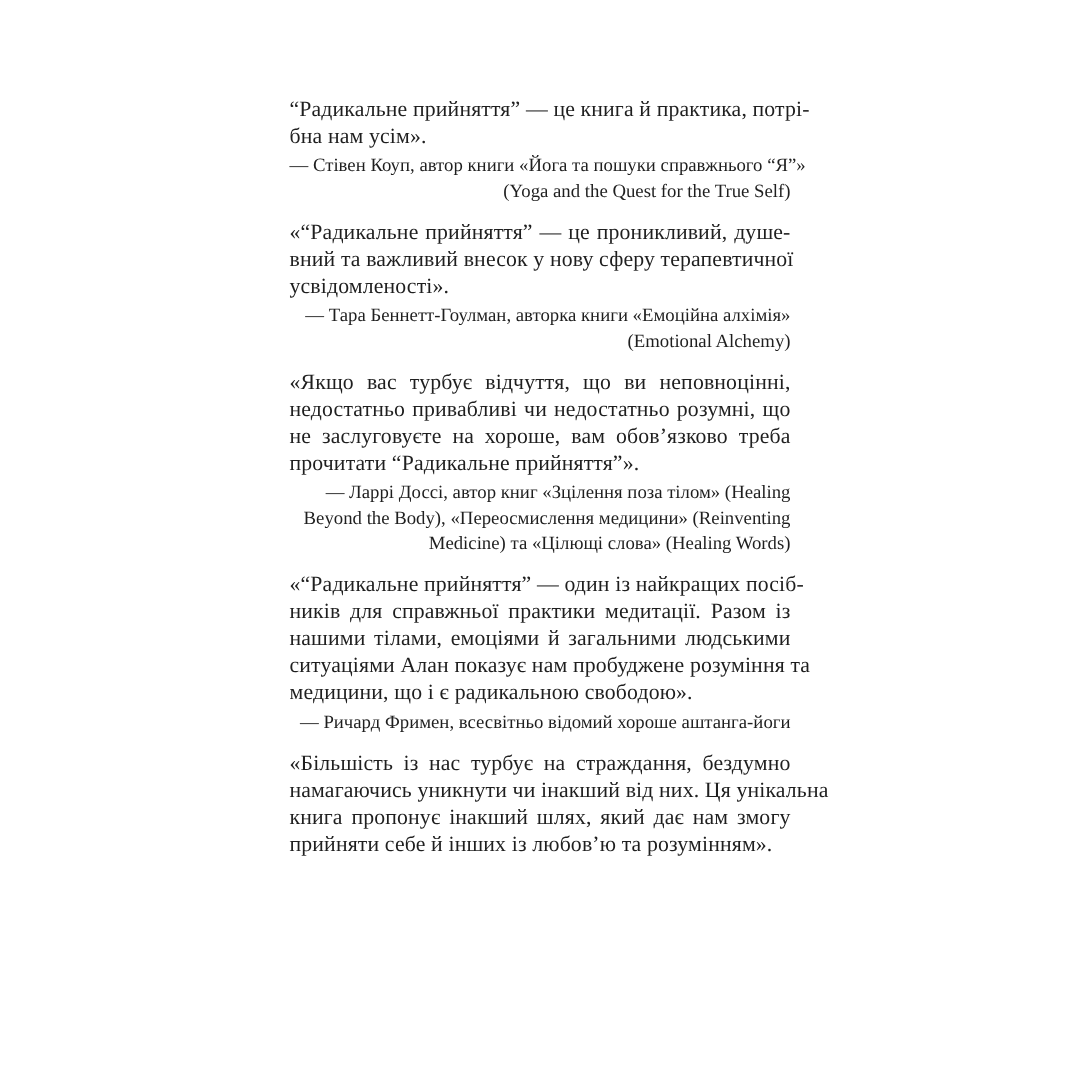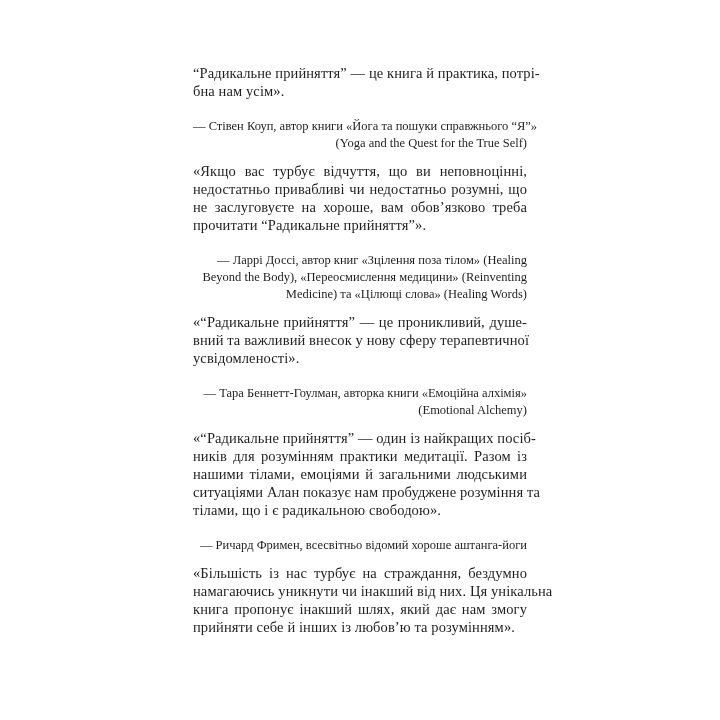--- a/index.html
+++ b/index.html
@@ -22,21 +22,21 @@
   .quote-block { margin-bottom: 10px; }
   .q-line {
     font-size: 14.5px;
     line-height: 18px;
     white-space: nowrap;
     text-align: justify;
     text-align-last: justify;
     letter-spacing: 0.1px;
   }
   .q-line.q-last { text-align-last: left; }
-  .attr { margin-top: 18px; }
+  .attr { margin-top: 2px; }
   .attr-line {
     font-size: 12.5px;
     line-height: 17px;
     white-space: nowrap;
     text-align: right;
   }
   .it { }
 </style>
 </head>
 <body>
@@ -49,51 +49,51 @@
           <div class="q-line q-last">бна нам усім».</div>
         </div>
     <div class="attr">
           <div class="attr-line"><span class="">— Стівен Коуп, автор книги «Йога та пошуки справжнього “Я”»</span></div>
           <div class="attr-line"><span class="it">(Yoga and the Quest for the True Self)</span></div>
         </div>
   </section>
 
   <section class="quote-block">
     <div class="quote-text">
+          <div class="q-line">«“Радикальне прийняття” — це проникливий, душе-</div>
+          <div class="q-line">вний та важливий внесок у нову сферу терапевтичної</div>
+          <div class="q-line q-last">усвідомленості».</div>
+        </div>
+    <div class="attr">
+          <div class="attr-line"><span class="">— Тара Беннетт-Гоулман, авторка книги «Емоційна алхімія»</span></div>
+          <div class="attr-line"><span class="it">(Emotional Alchemy)</span></div>
+        </div>
+  </section>
+
+  <section class="quote-block">
+    <div class="quote-text">
           <div class="q-line">«Якщо вас турбує відчуття, що ви неповноцінні,</div>
           <div class="q-line">недостатньо привабливі чи недостатньо розумні, що</div>
           <div class="q-line">не заслуговуєте на хороше, вам обов’язково треба</div>
           <div class="q-line q-last">прочитати “Радикальне прийняття”».</div>
         </div>
     <div class="attr">
           <div class="attr-line"><span class="">— Ларрі Доссі, автор книг «Зцілення поза тілом» (</span><span class="it">Healing</span></div>
           <div class="attr-line"><span class="it">Beyond the Body</span><span class="">), «Переосмислення медицини» (</span><span class="it">Reinventing</span></div>
           <div class="attr-line"><span class="it">Medicine</span><span class="">) та «Цілющі слова» (</span><span class="it">Healing Words</span><span class="">)</span></div>
         </div>
   </section>
 
   <section class="quote-block">
     <div class="quote-text">
-          <div class="q-line">«“Радикальне прийняття” — це проникливий, душе-</div>
-          <div class="q-line">вний та важливий внесок у нову сферу терапевтичної</div>
-          <div class="q-line q-last">усвідомленості».</div>
-        </div>
-    <div class="attr">
-          <div class="attr-line"><span class="">— Тара Беннетт-Гоулман, авторка книги «Емоційна алхімія»</span></div>
-          <div class="attr-line"><span class="it">(Emotional Alchemy)</span></div>
-        </div>
-  </section>
-
-  <section class="quote-block">
-    <div class="quote-text">
           <div class="q-line">«“Радикальне прийняття” — один із найкращих посіб-</div>
-          <div class="q-line">ників для розумінням практики медитації. Разом із</div>
+          <div class="q-line">ників для справжньої практики медитації. Разом із</div>
           <div class="q-line">нашими тілами, емоціями й загальними людськими</div>
           <div class="q-line">ситуаціями Алан показує нам пробуджене розуміння та</div>
-          <div class="q-line q-last">тілами, що і є радикальною свободою».</div>
+          <div class="q-line q-last">медицини, що і є радикальною свободою».</div>
         </div>
     <div class="attr">
           <div class="attr-line"><span class="">— Ричард Фримен, всесвітньо відомий хороше аштанга-йоги</span></div>
         </div>
   </section>
 
   <section class="quote-block">
     <div class="quote-text">
           <div class="q-line">«Більшість із нас турбує на страждання, бездумно</div>
           <div class="q-line">намагаючись уникнути чи інакший від них. Ця унікальна</div>

